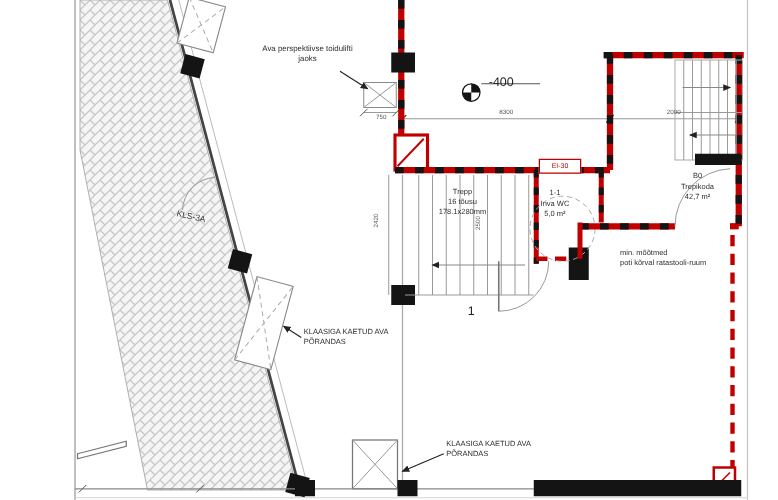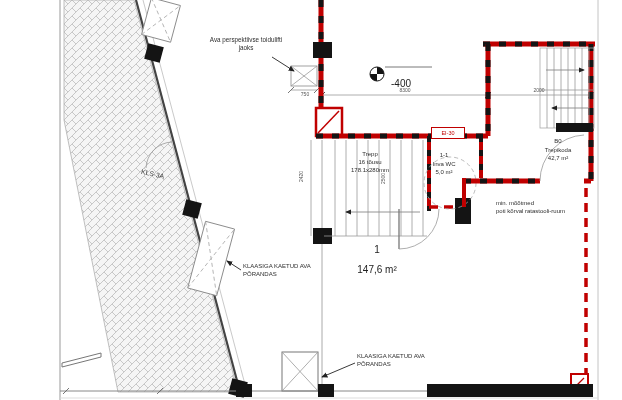--- a/index.html
+++ b/index.html
@@ -4,21 +4,21 @@
 <style>
   html,body{margin:0;padding:0;background:#e8e8e8;}
   #stage{position:relative;width:622px;height:400px;background:#ffffff;overflow:hidden;
          font-family:"Liberation Sans",sans-serif;}
   #plan-svg{position:absolute;left:0;top:0;}
   .lbl{position:absolute;color:#2e2e2e;white-space:nowrap;}
   .c{text-align:center;}
   .dim{font-size:5px;color:#555;}
   .rot{transform:rotate(-90deg);transform-origin:left top;}
   #note-foodlift{left:198px;top:36px;width:96px;font-size:6.3px;line-height:8px;text-align:center;}
-  #lvl{left:391px;top:78px;font-size:10px;color:#1c1c1c;}
+  #lvl{left:391px;top:61px;font-size:10px;color:#1c1c1c;}
   #kls{left:142px;top:168px;font-size:6.8px;transform:rotate(12deg);transform-origin:left top;color:#3a3a3a;}
   #stairs-label{left:330px;top:150px;width:80px;font-size:6px;line-height:8px;}
   #wc-label{left:412px;top:151px;width:64px;font-size:6px;line-height:8.5px;}
   #stairwell-label{left:522px;top:137px;width:72px;font-size:6px;line-height:8.5px;}
   #main-room-label{left:327px;top:244px;width:100px;color:#222;}
   #main-room-label .n1{font-size:10px;}
   #main-room-label .n2{font-size:11px;margin-top:6px;}
   #main-room-label .n3{font-size:10px;margin-top:9px;}
   #glass-mid{left:243px;top:263px;font-size:6px;line-height:7.5px;}
   #glass-bottom{left:357px;top:353px;font-size:6px;line-height:7.5px;}
@@ -221,21 +221,20 @@
   </div>
 
   <div class="lbl c" id="stairwell-label">
     <div>B0</div>
     <div>Trepikoda</div>
     <div>42,7 m²</div>
   </div>
 
   <div class="lbl c" id="main-room-label">
     <div class="n1">1</div>
-    <div class="n3">147,6 m²</div>
   </div>
 
   <div class="lbl" id="glass-mid">
     <div>KLAASIGA KAETUD AVA</div>
     <div>PÕRANDAS</div>
   </div>
 
   <div class="lbl" id="glass-bottom">
     <div>KLAASIGA KAETUD AVA</div>
     <div>PÕRANDAS</div>

